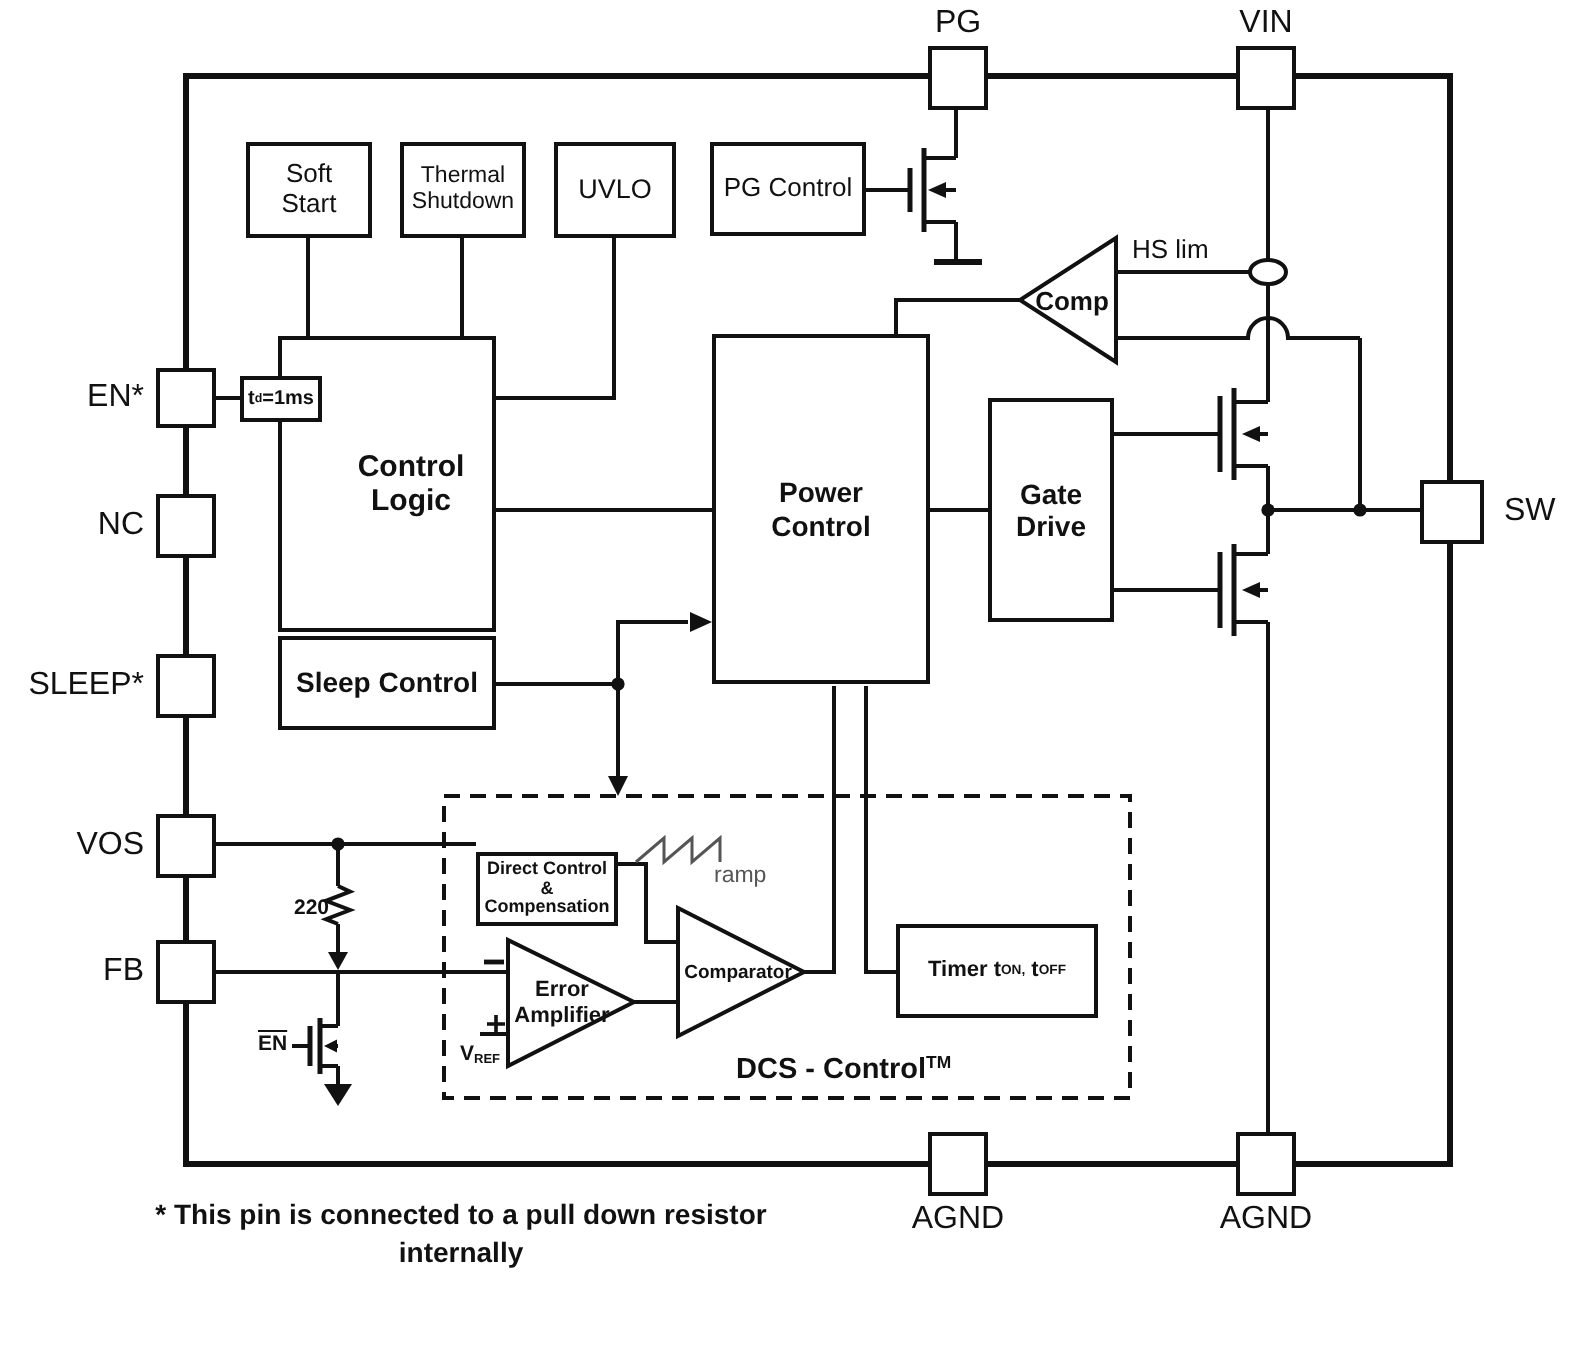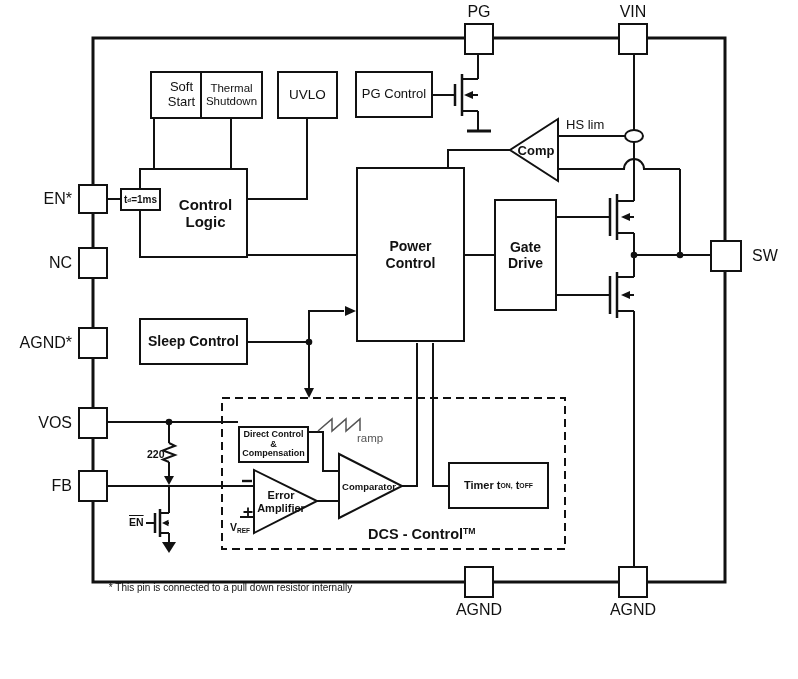--- a/index.html
+++ b/index.html
@@ -123,35 +123,35 @@
 
       <g fill="#111" stroke="none">
         <circle cx="634" cy="255" r="3.3"></circle>
         <circle cx="680" cy="255" r="3.3"></circle>
         <circle cx="309" cy="342" r="3.3"></circle>
         <circle cx="169" cy="422" r="3.3"></circle>
       </g>
     </g>
   </svg>
 
-  <div class="blk" style="left:123px; top:71px; width:63px; height:48px; font-size:13px;margin-left:27px;">
+  <div class="blk" style="left:123px; top:71px; width:63px; height:48px; font-size:13px;">
     <div>Soft</div>
     <div>Start</div>
   </div>
   <div class="blk" style="left:200px; top:71px; width:63px; height:48px; font-size:11.5px;">
     <div>Thermal</div>
     <div>Shutdown</div>
   </div>
   <div class="blk" style="left:277px; top:71px; width:61px; height:48px; font-size:13.5px;">
     <div>UVLO</div>
   </div>
   <div class="blk" style="left:355px; top:71px; width:78px; height:47px; font-size:13px;">
     <div>PG Control</div>
   </div>
-  <div class="blk bold" style="left:139px; top:168px; width:109px; height:90px; font-size:15px;padding-left:24px;">
+  <div class="blk bold" style="left:139px; top:168px; width:109px; height:148px; font-size:15px;padding-left:24px;">
     <div>Control Logic</div>
   </div>
   <div class="blk bold z4" style="left:120px; top:188px; width:41px; height:23px; font-size:10px; flex-direction:row;">
     <span>t</span>
       <sub class="sm">d</sub>
       <span>=1ms</span>
   </div>
   <div class="blk bold" style="left:139px; top:318px; width:109px; height:47px; font-size:14px;">
     <div>Sleep Control</div>
   </div>
@@ -183,37 +183,37 @@
   <div class="pin" style="left:78px;  top:407px; width:30px; height:32px;"></div>
   <div class="pin" style="left:78px;  top:470px; width:30px; height:32px;"></div>
   <div class="pin" style="left:710px; top:240px; width:32px; height:32px;"></div>
   <div class="pin" style="left:464px; top:566px; width:30px; height:32px;"></div>
   <div class="pin" style="left:618px; top:566px; width:30px; height:32px;"></div>
 
   <div class="lbl ctr" style="left:462px; top:3px; width:34px; font-size:16px;">PG</div>
   <div class="lbl ctr" style="left:615px; top:3px; width:36px; font-size:16px;">VIN</div>
   <div class="lbl rt" style="left:28px; top:190px; width:44px; font-size:16px;">EN*</div>
   <div class="lbl rt" style="left:28px; top:254px; width:44px; font-size:16px;">NC</div>
-  <div class="lbl rt" style="left:4px;  top:334px; width:68px; font-size:16px;">AGND*</div>
+  <div class="lbl rt" style="left:4px;  top:334px; width:68px; font-size:16px;">SLEEP*</div>
   <div class="lbl rt" style="left:28px; top:414px; width:44px; font-size:16px;">VOS</div>
   <div class="lbl rt" style="left:28px; top:477px; width:44px; font-size:16px;">FB</div>
   <div class="lbl" style="left:752px; top:247px; font-size:16px;">SW</div>
   <div class="lbl ctr" style="left:444px; top:601px; width:70px; font-size:16px;">AGND</div>
   <div class="lbl ctr" style="left:598px; top:601px; width:70px; font-size:16px;">AGND</div>
 
   <div class="lbl" style="left:566px; top:117px; font-size:13px;">HS lim</div>
   <div class="lbl bold ctr" style="left:516px; top:143px; width:40px; font-size:13px; z-index:2;">Comp</div>
   <div class="lbl bold ctr" style="left:250px; top:489px; width:62px; font-size:11px; line-height:1.2; white-space:normal; z-index:2;">
     <div>Error</div>
     <div>Amplifier</div>
   </div>
   <div class="lbl bold ctr" style="left:340px; top:481px; width:58px; font-size:9.5px; z-index:2;">Comparator</div>
   <div class="lbl" style="left:332px; top:432px; font-size:11.5px; color:#555;padding-left:25px;">ramp</div>
   <div class="lbl bold" style="left:147px; top:448px; font-size:10.5px;">220</div>
   <div class="lbl bold overline" style="left:129px; top:516px; font-size:10.5px;">EN</div>
   <div class="lbl bold" style="left:230px; top:521px; font-size:10.5px;"><span>V</span><sub class="sm">REF</sub></div>
   <div class="lbl bold" style="left:368px; top:526px; font-size:14.5px;"><span>DCS - Control</span><sup class="sm">TM</sup></div>
 
-  <div class="lbl ctr" style="left:58px; top:581px; width:345px; font-size:10px; line-height:1.35; white-space:normal;">
+  <div class="lbl ctr" style="left:58px; top:598px; width:345px; font-size:14px; line-height:1.35; white-space:normal;font-weight:bold;">
     <div>* This pin is connected to a pull down resistor internally</div>
   </div>
 
 </div>
 
 </body></html>

